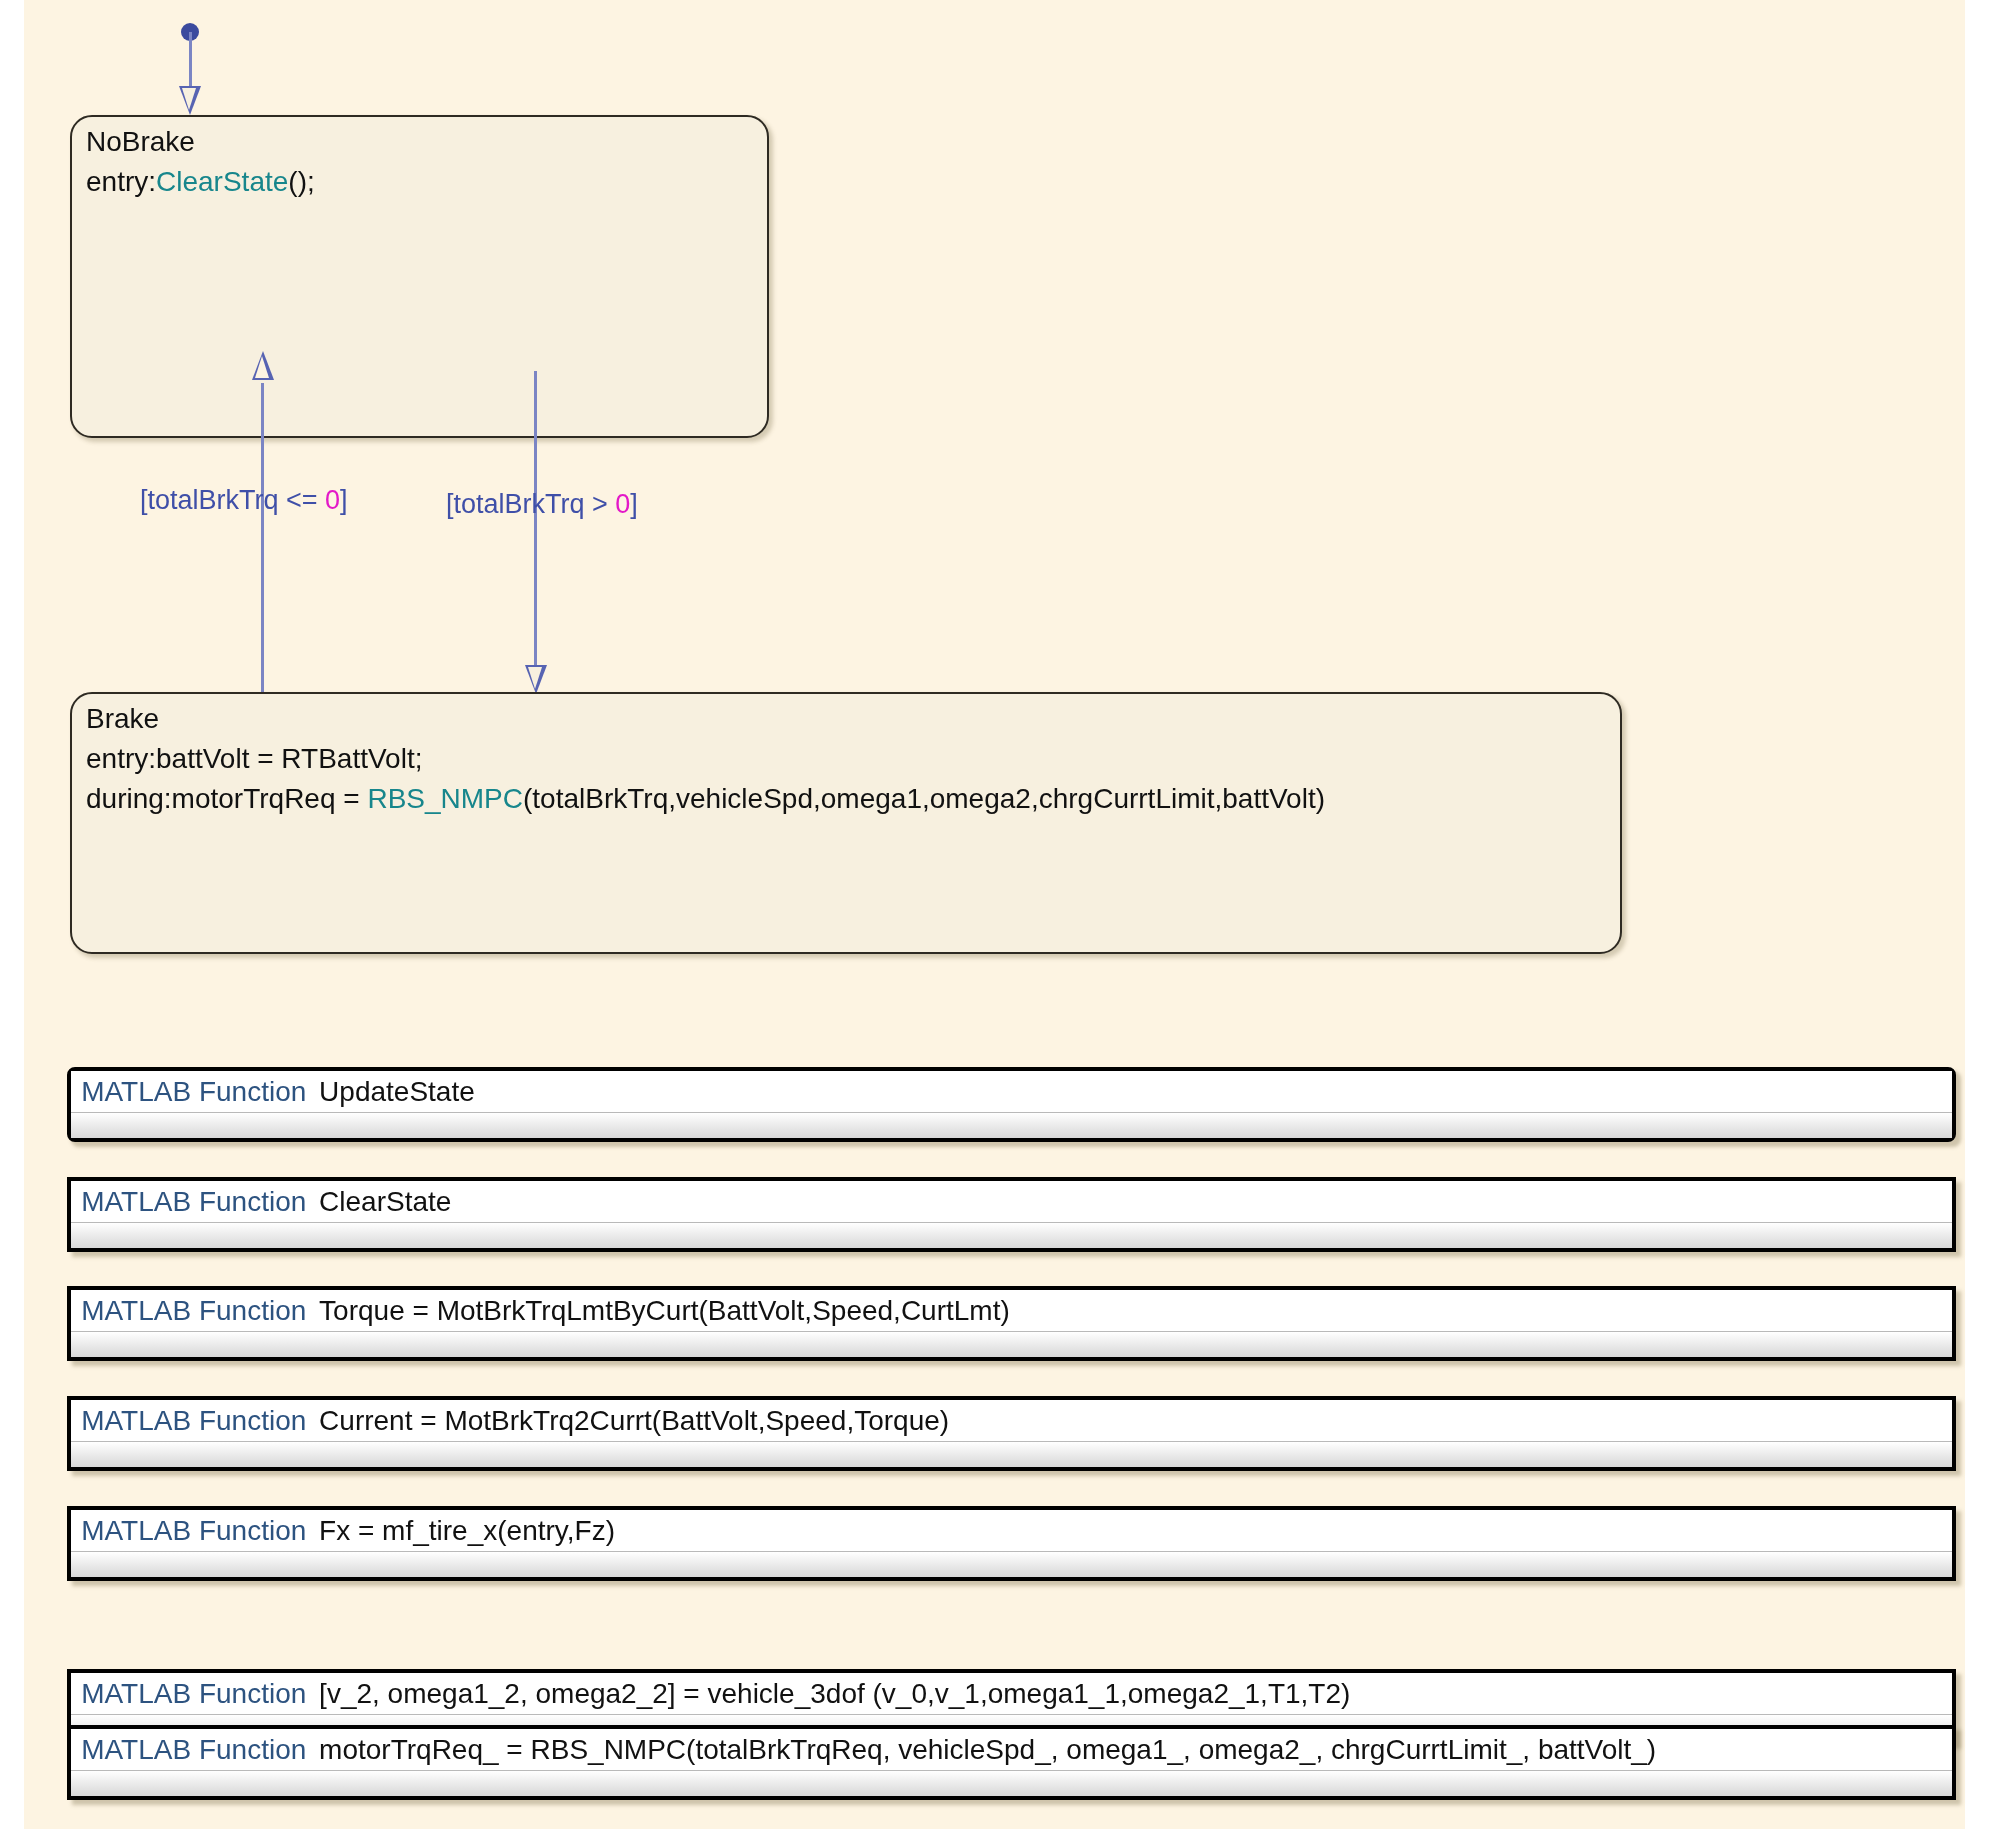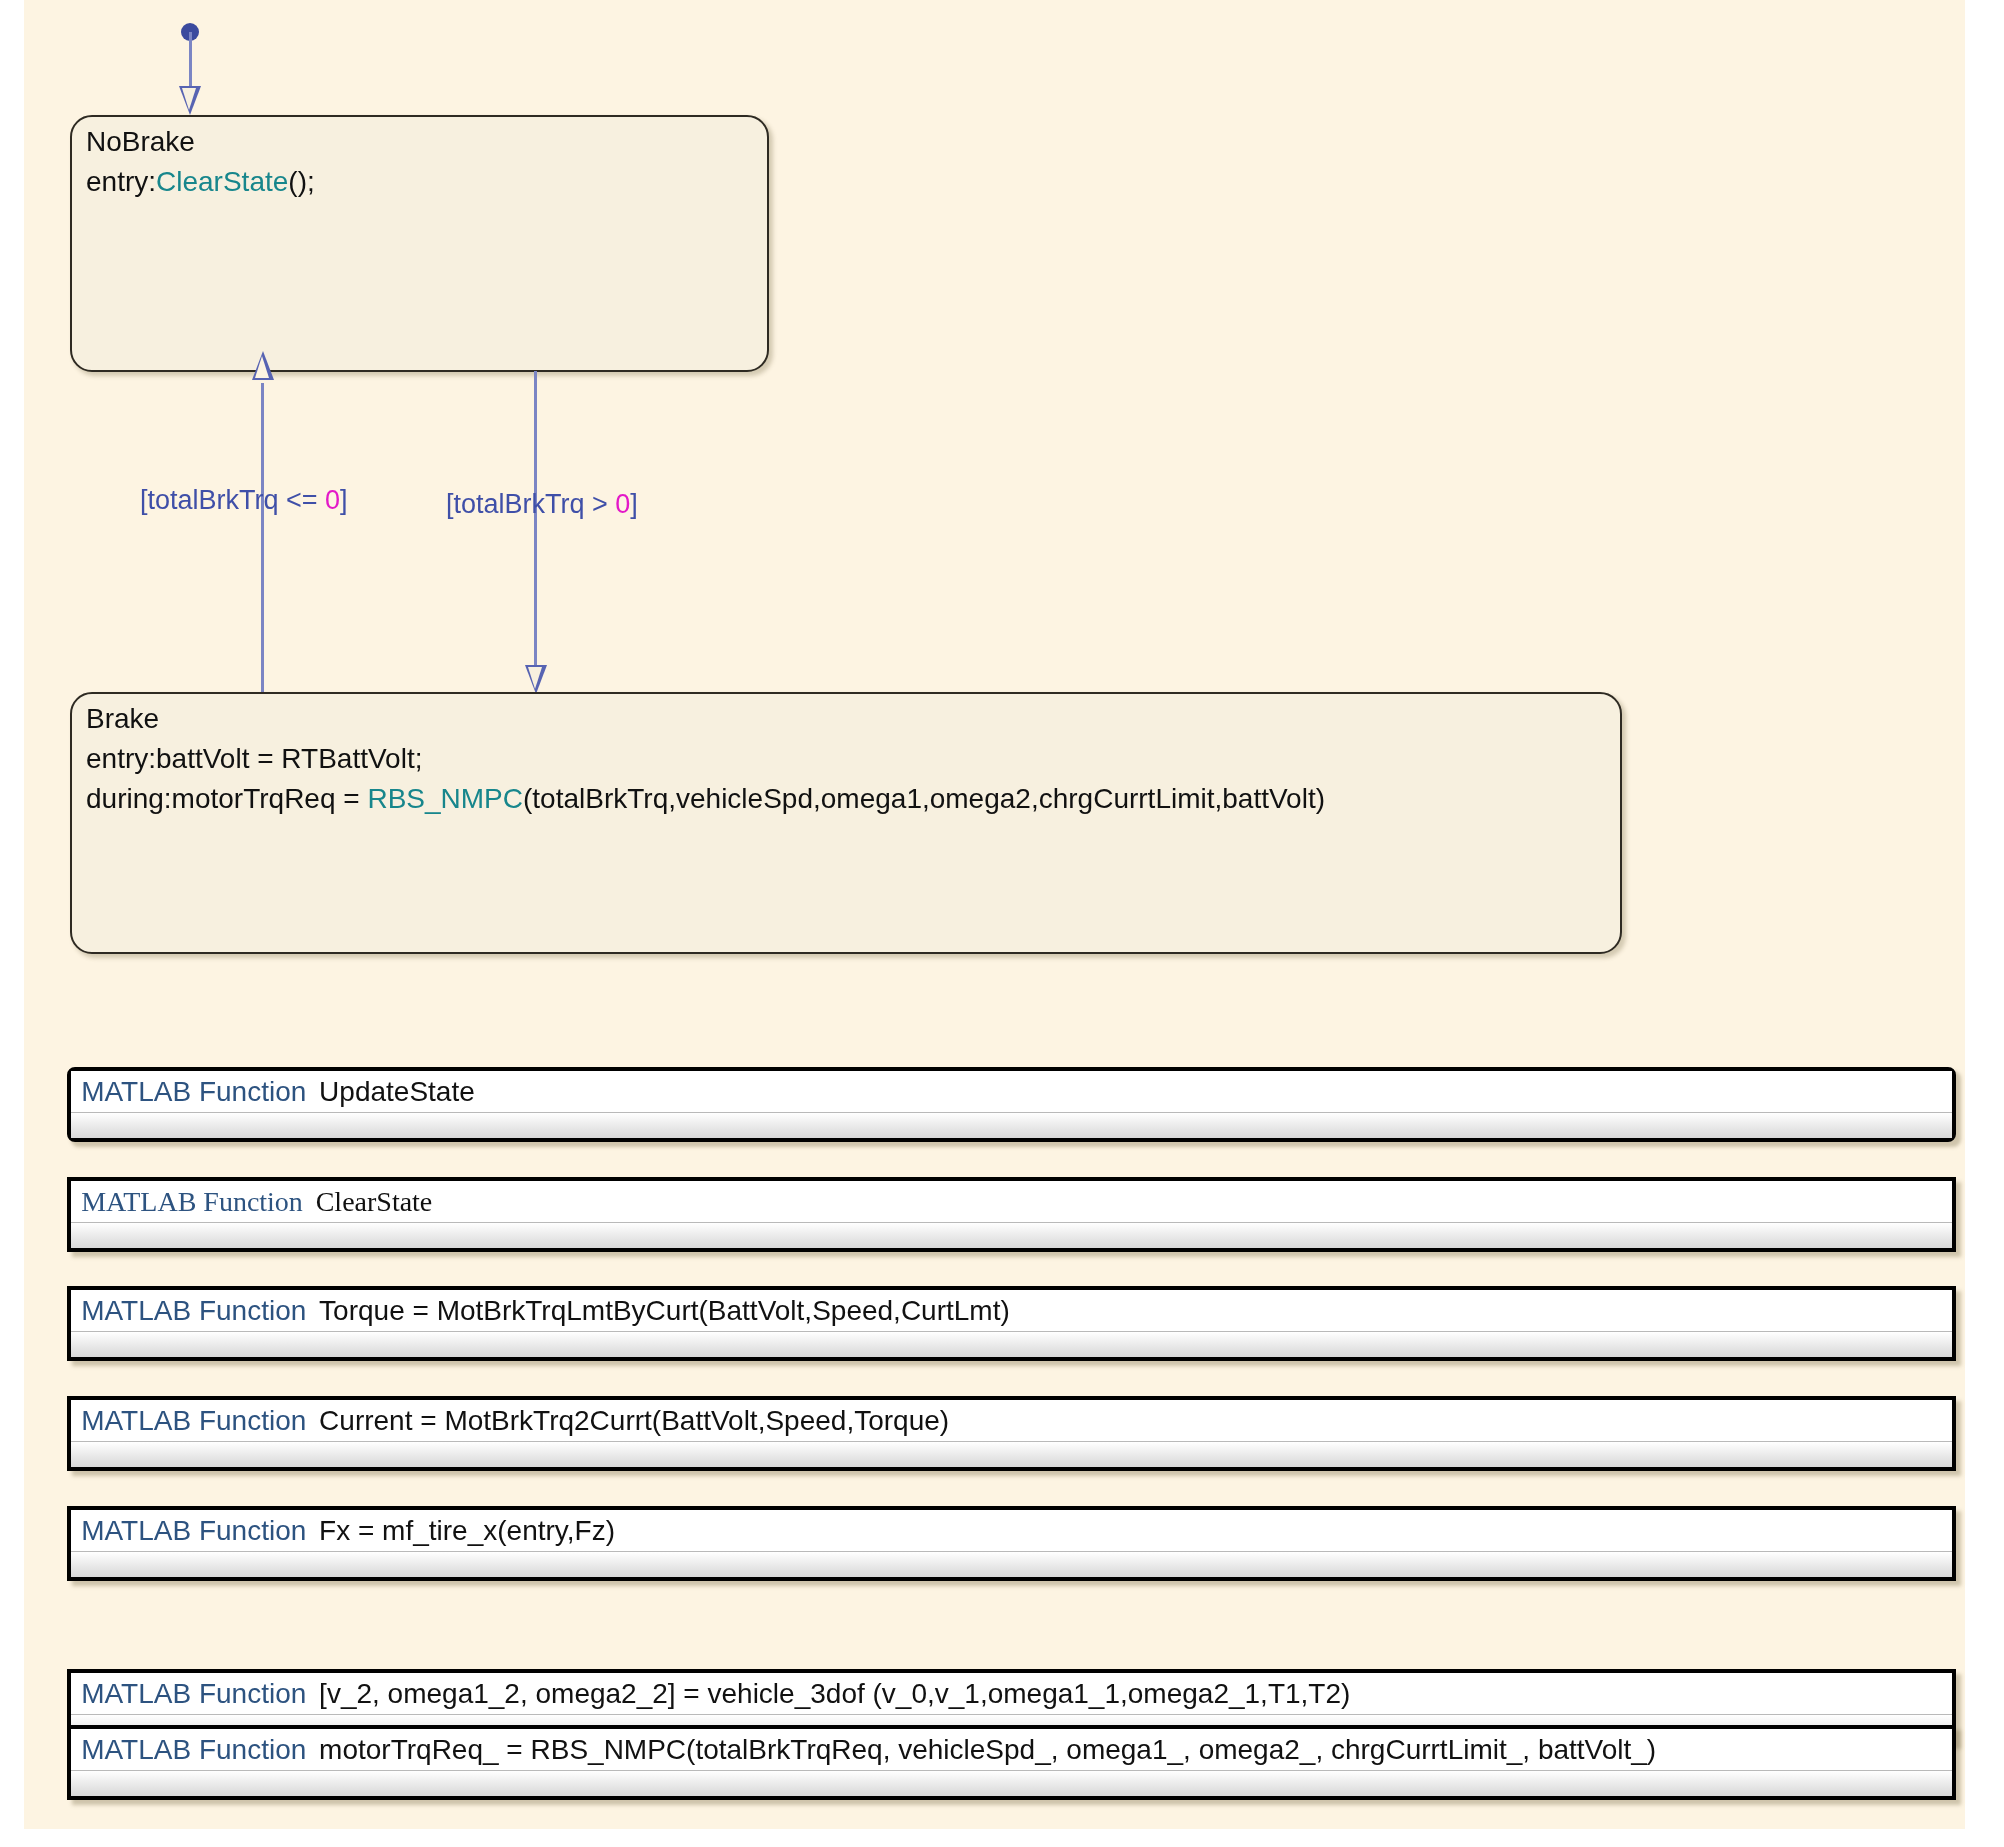--- a/index.html
+++ b/index.html
@@ -27,21 +27,21 @@
   }
   .state-text{
     position:absolute;left:14px;top:5.1px;right:3.8px;
     font-size:28px;line-height:40px;color:#111111;
     white-space:nowrap;
   }
   .state-text .ln{display:block;}
   .fn{color:#17868C;}         
   .num{color:#E318C8;}        
 
-  #state-nobrake{left:46px;top:115px;width:699px;height:257px;}
+  #state-nobrake{left:46px;top:115px;width:699px;height:323px;}
   #state-brake  {left:46px;top:692px;width:1552px;height:262px;padding-left:41px;}
 
   
   .tline{position:absolute;background:#7B85C4;width:2.6px;}
   .tdot{
     position:absolute;width:18px;height:18px;border-radius:50%;
     background:#3B4A9E;
   }
   .arrow-dn,.arrow-up{
     position:absolute;width:0;height:0;
@@ -127,21 +127,21 @@
       <span class="ln"><span>entry:battVolt = RTBattVolt;</span></span>
       <span class="ln"><span>during:motorTrqReq = </span><span class="fn">RBS_NMPC</span><span>(totalBrkTrq,vehicleSpd,omega1,omega2,chrgCurrtLimit,battVolt)</span></span>
     </div>
   </div>
 
   <div id="mf-container">
       <div class="mfblock" style="top: 1067px; border-radius: 8px;">
         <div class="mf-title"><span class="mf-kw">MATLAB Function</span><span class="mf-sig">UpdateState</span></div>
         <div class="mf-body"></div>
       </div>
-      <div class="mfblock" style="top: 1177px; font-family: Liberation Serif, serif;">
+      <div class="mfblock" style="top: 1177px;">
         <div class="mf-title"><span class="mf-kw">MATLAB Function</span><span class="mf-sig">ClearState</span></div>
         <div class="mf-body"></div>
       </div>
       <div class="mfblock" style="top: 1286px;">
         <div class="mf-title"><span class="mf-kw">MATLAB Function</span><span class="mf-sig">Torque = MotBrkTrqLmtByCurt(BattVolt,Speed,CurtLmt)</span></div>
         <div class="mf-body"></div>
       </div>
       <div class="mfblock" style="top: 1396px;">
         <div class="mf-title"><span class="mf-kw">MATLAB Function</span><span class="mf-sig">Current = MotBrkTrq2Currt(BattVolt,Speed,Torque)</span></div>
         <div class="mf-body"></div>

